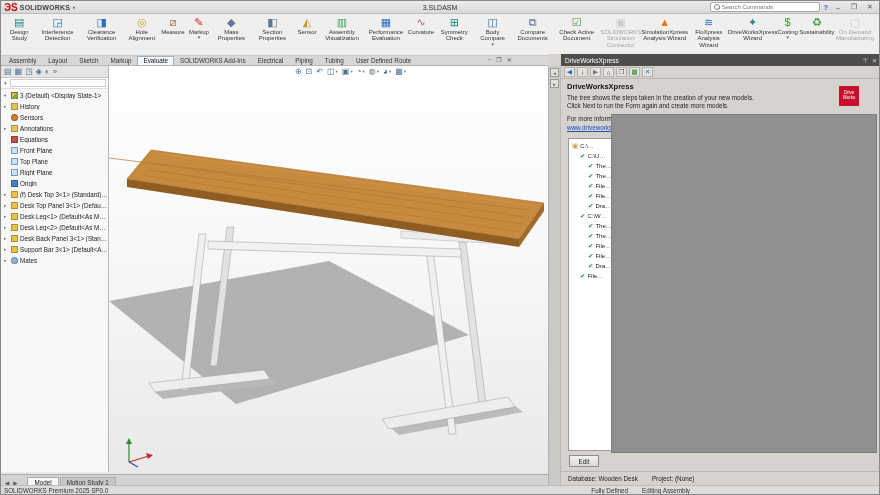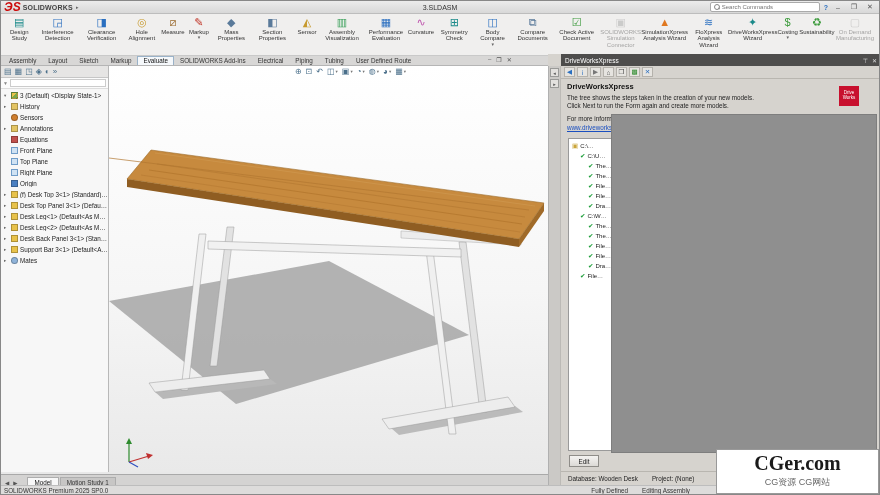--- a/index.html
+++ b/index.html
@@ -5,21 +5,21 @@
   * { margin:0; padding:0; box-sizing:border-box; }
   html,body { background:#555; }
   .app{ position:relative; width:880px; height:495px; overflow:hidden;
         font-family:"Liberation Sans", sans-serif; font-size:7px; color:#222;
         background:#e8e8e8; border:1px solid #888; }
 
   
   .titlebar{ position:absolute; top:0; left:0; right:0; height:13px;
     background:linear-gradient(#ececec,#d8d8d8); border-bottom:1px solid #bdbdbd;
     display:flex; align-items:center; padding:0 3px; z-index:20;}
-  .dslogo{ color:#cc0b0b; font-weight:bold; font-style:italic; font-size:12px; margin-right:2px;}
+  .dslogo{ color:#cc0b0b; font-weight:bold; font-size:10px; margin-right:2px;}
   .appname{ font-weight:bold; color:#444; font-size:7px; letter-spacing:.2px;}
   .menuarrow{ color:#666; font-size:5px; margin-left:3px;}
   .doctitle{ position:absolute; left:50%; transform:translateX(-50%); color:#333; font-size:7px;}
   .tb-right{ margin-left:auto; display:flex; align-items:center; gap:4px;}
   .searchbox{ display:flex; align-items:center; gap:2px; background:#fff; border:1px solid #aaa;
     border-radius:2px; height:10px; padding:0 3px; width:110px;}
   .searchbox input{ border:none; outline:none; flex:1; font-size:6px; color:#777; background:transparent;}
   .mag{ position:relative; width:6px; height:6px; flex:0 0 6px;}
   .mag::before{ content:""; position:absolute; left:0; top:0; width:4px; height:4px;
     border:1px solid #888; border-radius:50%;}
@@ -693,18 +693,14 @@
   </div>
 
   <div class="statusbar">
     <span>SOLIDWORKS Premium 2025 SP0.0</span>
     <span class="sb-sp"></span>
     <span class="sb-item">Fully Defined</span>
     <span class="sb-item">Editing Assembly</span>
     <span class="sb-reserve"></span>
   </div>
 
-  <div class="cgbox">
-    <div class="cgtitle">CGer.com</div>
-    <div class="cgsub">CG资源 CG网站</div>
-  </div>
 
 </div>
 
 </body></html>

